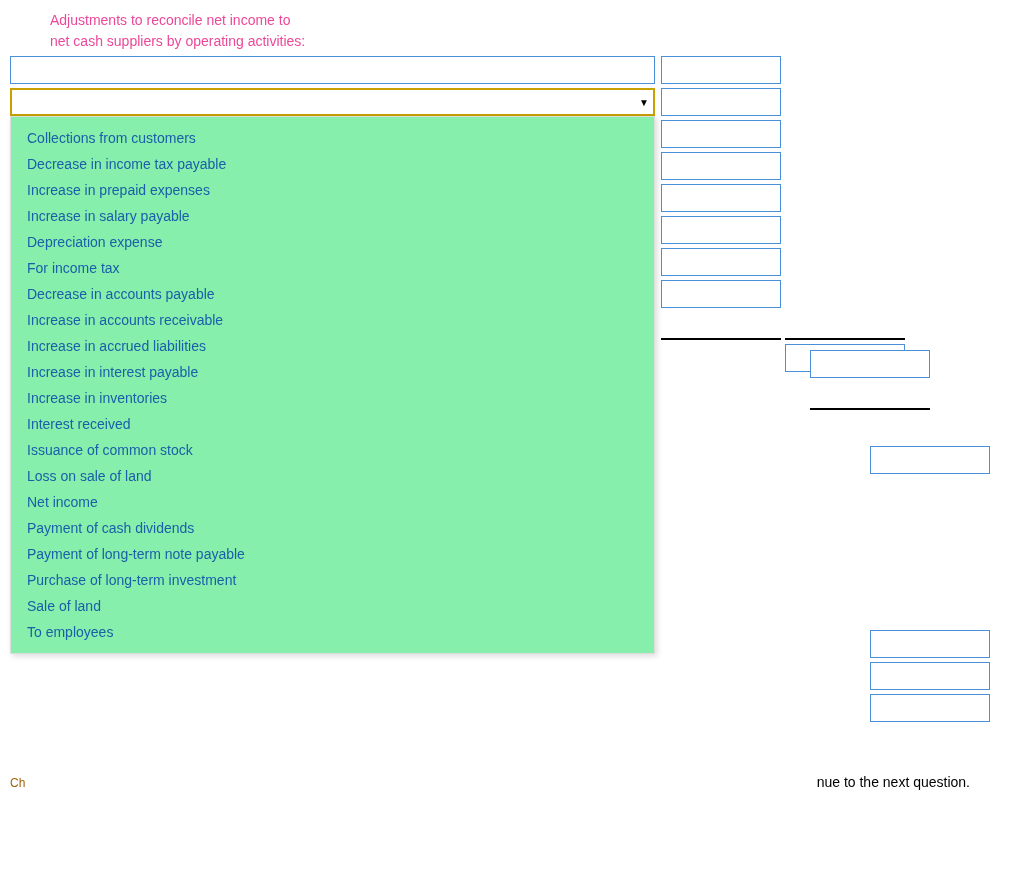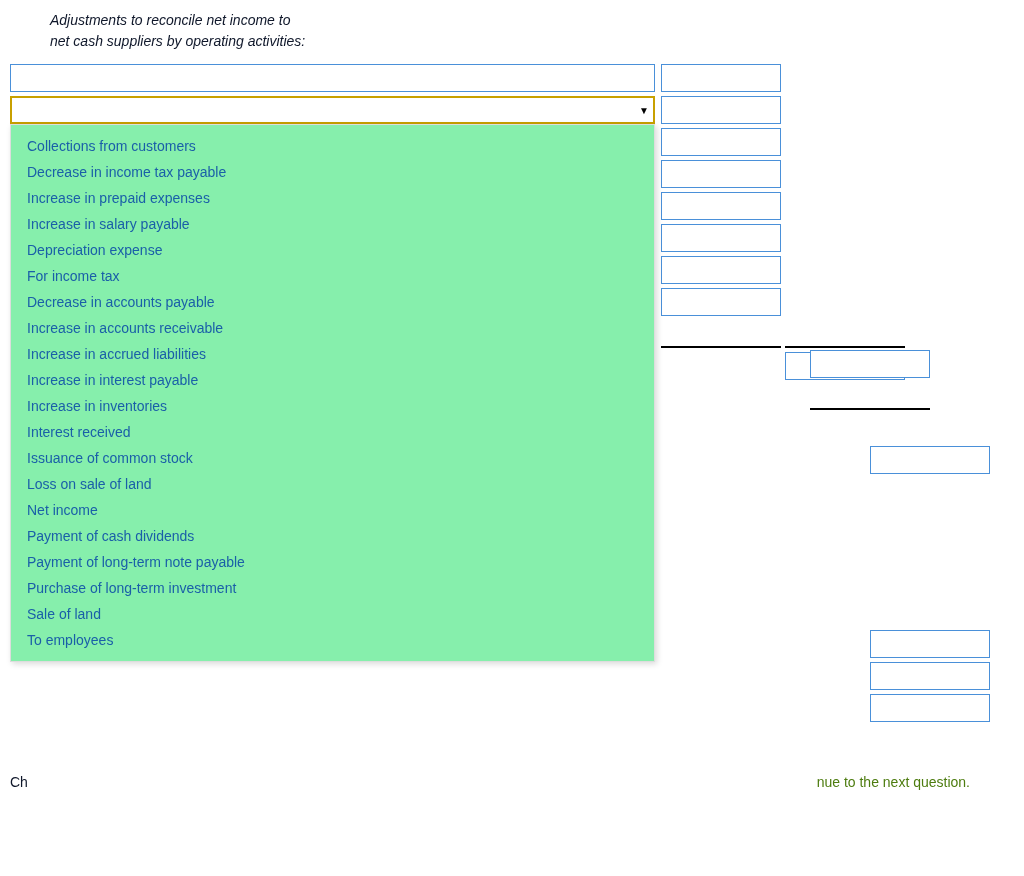--- a/index.html
+++ b/index.html
@@ -10,26 +10,25 @@
       font-size: 14px;
     }
 
     body {
       background: #fff;
       padding: 10px;
       position: relative;
     }
 
     .header-text {
-      color: #0f172a;
+      color: #ec4899;
       font-size: 14px;
       line-height: 1.5;
-      margin-bottom: 12px;
+      margin-bottom: 4px;
       padding-left: 40px;
-      font-style: italic;
     }
 
     .main-container {
       position: relative;
       width: 1000px;
     }
 
     .input-row {
       display: flex;
       align-items: center;
@@ -194,15 +193,15 @@
     <div style="height:28px;"></div>
     <input class="input-box" type="text" style="border: 1.5px solid rgb(74, 144, 217); margin-left: 60px; width: 120px;">
   </div>
 
   <div style="position:absolute; right:0; top:620px; display:flex; flex-direction:column; gap:4px;">
     <input class="input-box" type="text" style="border: 1.5px solid rgb(74, 144, 217);">
     <input class="input-box" type="text" style="border: 1.5px solid rgb(74, 144, 217);">
     <input class="input-box" type="text" style="border: 1.5px solid rgb(74, 144, 217);">
   </div>
 
-  <div style="position:absolute; bottom:20px; left:0; font-size:14px; color:#0f172a;">Ch</div>
-  <div style="position:absolute; bottom:20px; right:20px; font-size:14px; color:#4d7c0f;">nue to the next question.</div>
+  <div style="position:absolute; bottom:20px; left:0; font-size:12px; color:#a16207;">Ch</div>
+  <div style="position:absolute; bottom:20px; right:20px; font-size:14px; color:#000000;">nue to the next question.</div>
 </div>
 
 </body></html>

